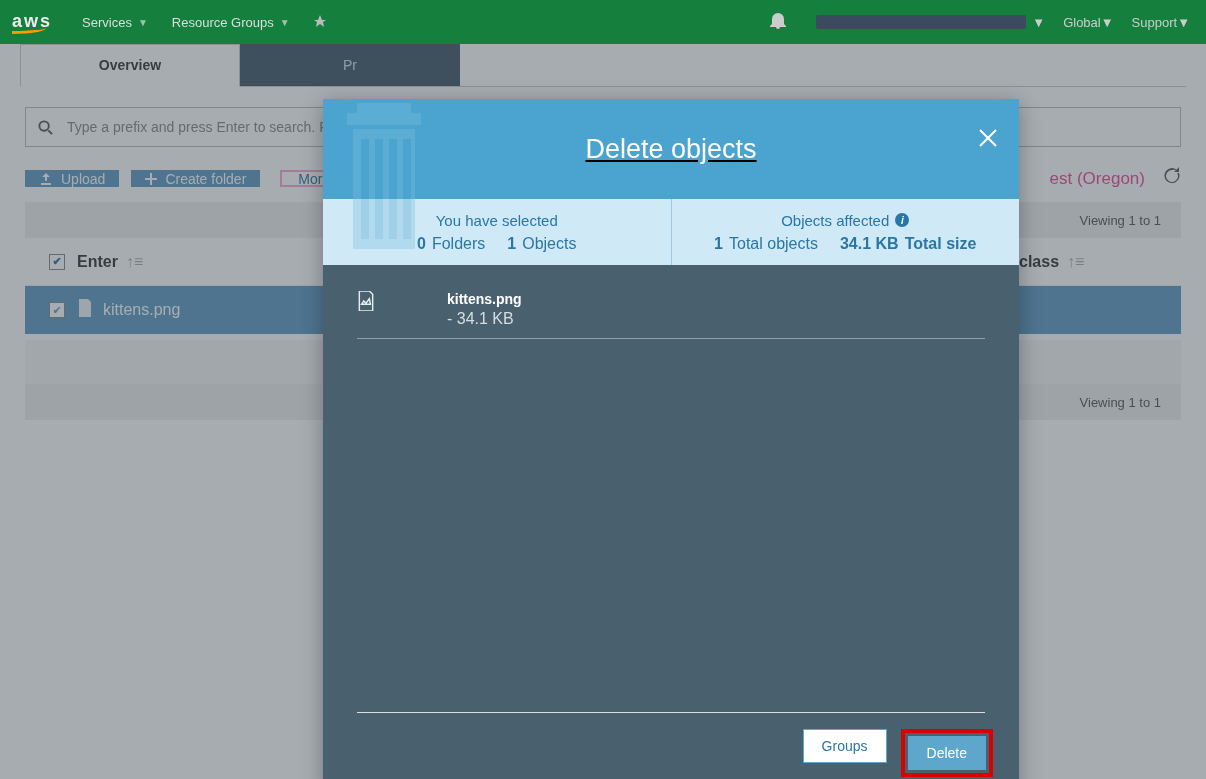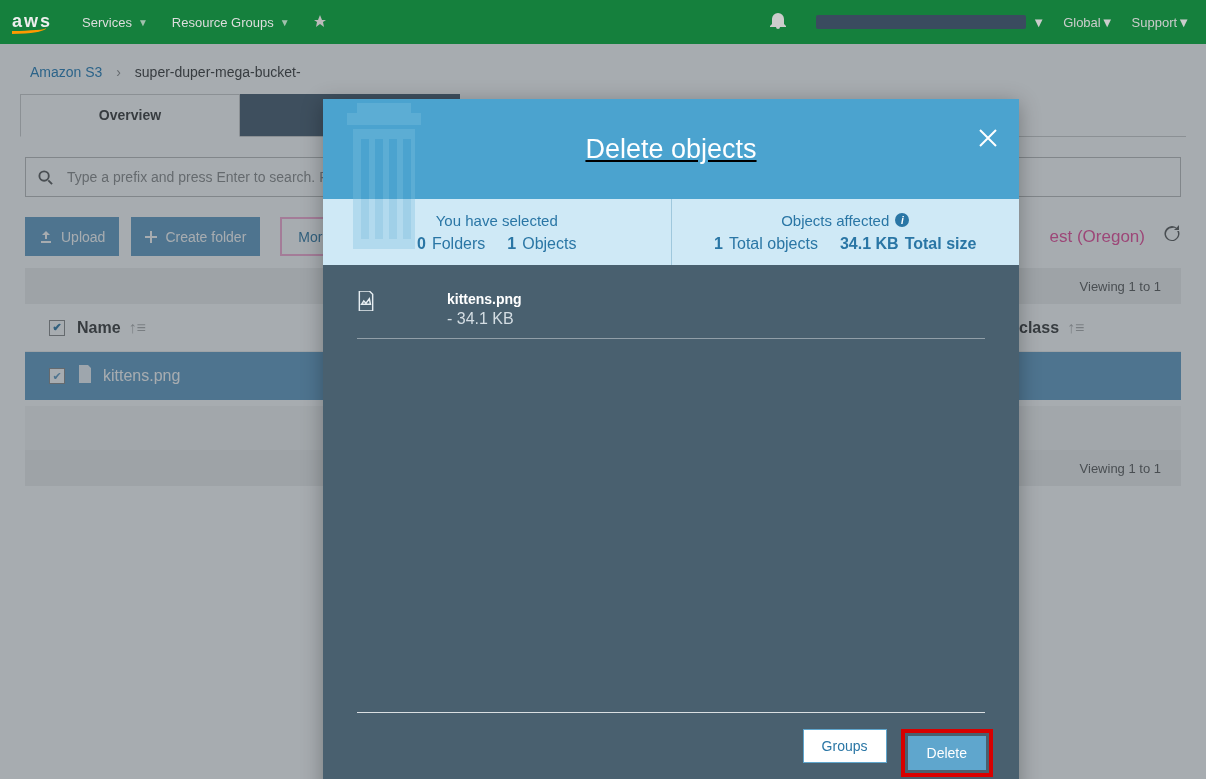--- a/index.html
+++ b/index.html
@@ -25,21 +25,21 @@
   .tabs { display: flex; border-bottom: 1px solid #ccc; margin: 0 20px; }
   .tab { padding: 12px 0; width: 220px; text-align: center; font-size: 14px; cursor: pointer; }
   .tab.active { border: 1px solid #ccc; border-bottom: 1px solid white; margin-bottom: -1px; font-weight: 700; color: #333; background: white; }
   .tab.inactive { background: #41566a; color: #cde3f2; border: 1px solid #41566a; margin-right:0;}
 
   .panel { padding: 20px 25px; }
   .searchbar { display: flex; align-items: center; border: 1px solid #bbb; height: 40px; padding: 0 12px; font-size: 14px; color: #888; }
   .searchbar svg { margin-right: 14px; }
 
   .toolbar { display: flex; align-items: center; margin-top: 20px; }
-  .btn { display: flex; align-items: center; height: 39px; padding: 0 14px; font-size: 14px; border: none; cursor: pointer; margin-right: 12px; color: white; background: #5d99c3; }
+  .btn { display: flex; align-items: center; height: 17px; padding: 0 14px; font-size: 14px; border: none; cursor: pointer; margin-right: 12px; color: white; background: #5d99c3; }
   .btn svg { margin-right: 8px; }
   .btn.more { background: white; color: #2a76a5; border: 2px solid #f9a8d4; padding: 0 16px; margin-left: 8px;}
   .btn.more .chev { margin-left: 8px; font-size: 10px;}
   .toolbar .spacer { flex:1;}
   .region { font-size: 17px; color:#ec4899; margin-right:18px;}
   .refresh { color:#555; font-size:18px; cursor:pointer;}
 
   .viewing-bar { background:#efefef; height:36px; display:flex; align-items:center; justify-content:flex-end; padding:0 20px; font-size:13px; color:#555; margin-top:12px;}
   .viewing-bar.bottom { margin-top:0; }
 
@@ -127,25 +127,20 @@
     <span class="chev">▼</span>
   </div>
   <div class="right-item" style="margin-right:4px;">
     <span>Support</span>
     <span class="chev">▼</span>
   </div>
 </div>
 
 <div class="main">
 
-  <div class="breadcrumb">
-    <a href="#">Amazon S3</a>
-    <span class="sep">›</span>
-    <span>super-duper-mega-bucket-</span>
-  </div>
 
   <div class="tabs">
     <div class="tab active">Overview</div>
     <div class="tab inactive">Pr</div>
   </div>
 
   <div class="panel">
     <div class="searchbar">
       <svg width="15" height="15" viewBox="0 0 16 16">
           <circle cx="6.5" cy="6.5" r="5" fill="none" stroke="#555" stroke-width="2"></circle>
@@ -183,21 +178,21 @@
     <div class="viewing-bar">
       <span>Viewing 1 to 1</span>
     </div>
 
     <div class="table">
       <div class="thead">
         <div class="col-check">
             <div class="checkbox">✔</div>
           </div>
         <div class="col-name">
-          <span>Name</span>
+          <span>Enter</span>
           <span class="sort-glyph">↑≡</span>
         </div>
         <div class="col-class">
           <span>class</span>
           <span class="sort-glyph">↑≡</span>
         </div>
       </div>
       <div class="trow selected">
         <div class="col-check">
             <div class="checkbox">✔</div>

